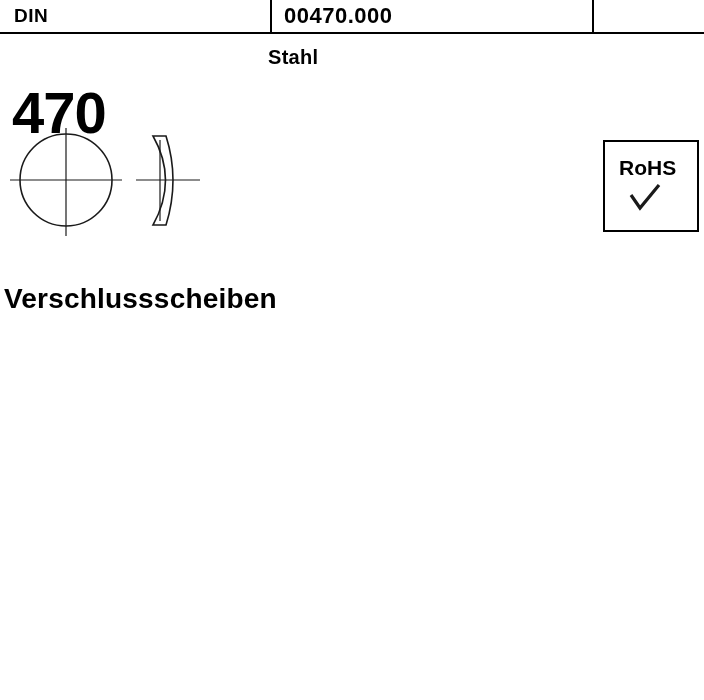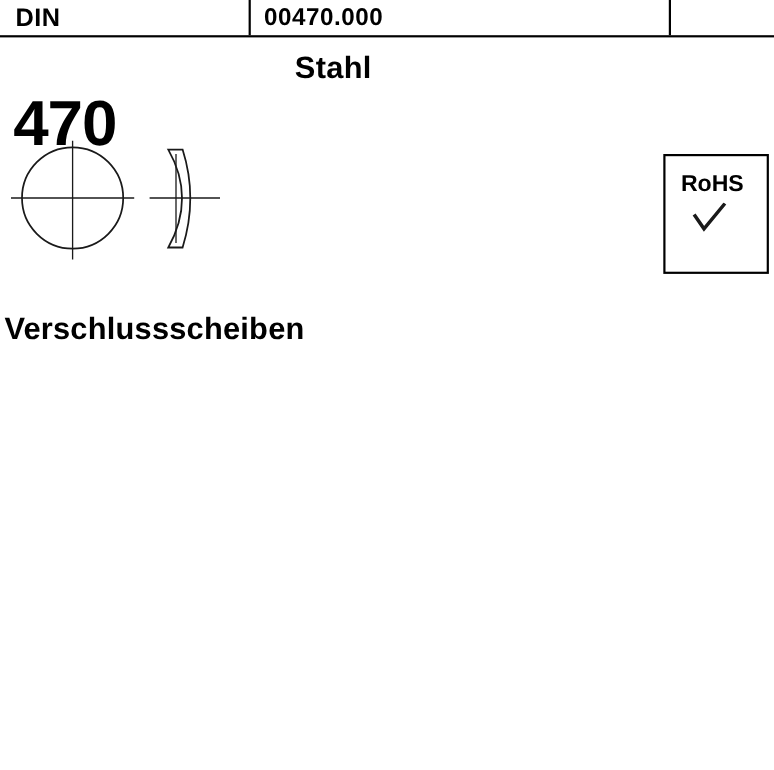--- a/index.html
+++ b/index.html
@@ -27,28 +27,28 @@
     border-bottom: 2px solid #000;
     display: flex;
     align-items: stretch;
   }
   .header-cell {
     display: flex;
     align-items: center;
     box-sizing: border-box;
   }
   .cell-norm {
-    width: 226px;
+    width: 270px;
     padding-left: 14px;
-    font-size: 23px;
+    font-size: 19px;
     font-weight: bold;
     letter-spacing: 0.5px;
   }
   .cell-number {
-    width: 384px;
+    width: 324px;
     padding-left: 12px;
     font-size: 22px;
     font-weight: bold;
     border-left: 2px solid #000;
     border-right: 2px solid #000;
     letter-spacing: 0.5px;
   }
   .cell-page {
     flex: 1;
     justify-content: flex-end;
@@ -65,42 +65,42 @@
     font-size: 58px;
     font-weight: bold;
     line-height: 1;
     letter-spacing: -1px;
     margin-top: 36px;
   }
   .material {
     position: absolute;
     left: 268px;
     top: 46px;
-    font-size: 28px;
+    font-size: 20px;
     font-weight: bold;
     letter-spacing: 0.3px;
   }
 
   
   .drawing {
     position: absolute;
     left: 10px;
     top: 128px;
     width: 220px;
     height: 130px;
   }
   .drawing svg { display: block; }
 
   
   .rohs-box {
     position: absolute;
     left: 603px;
     top: 140px;
     width: 96px;
-    height: 109px;
+    height: 92px;
     box-sizing: border-box;
     border: 2px solid #000;
     background: #fff;
   }
   .rohs-label {
     position: absolute;
     left: 14px;
     top: 14px;
     font-size: 21px;
     font-weight: bold;

